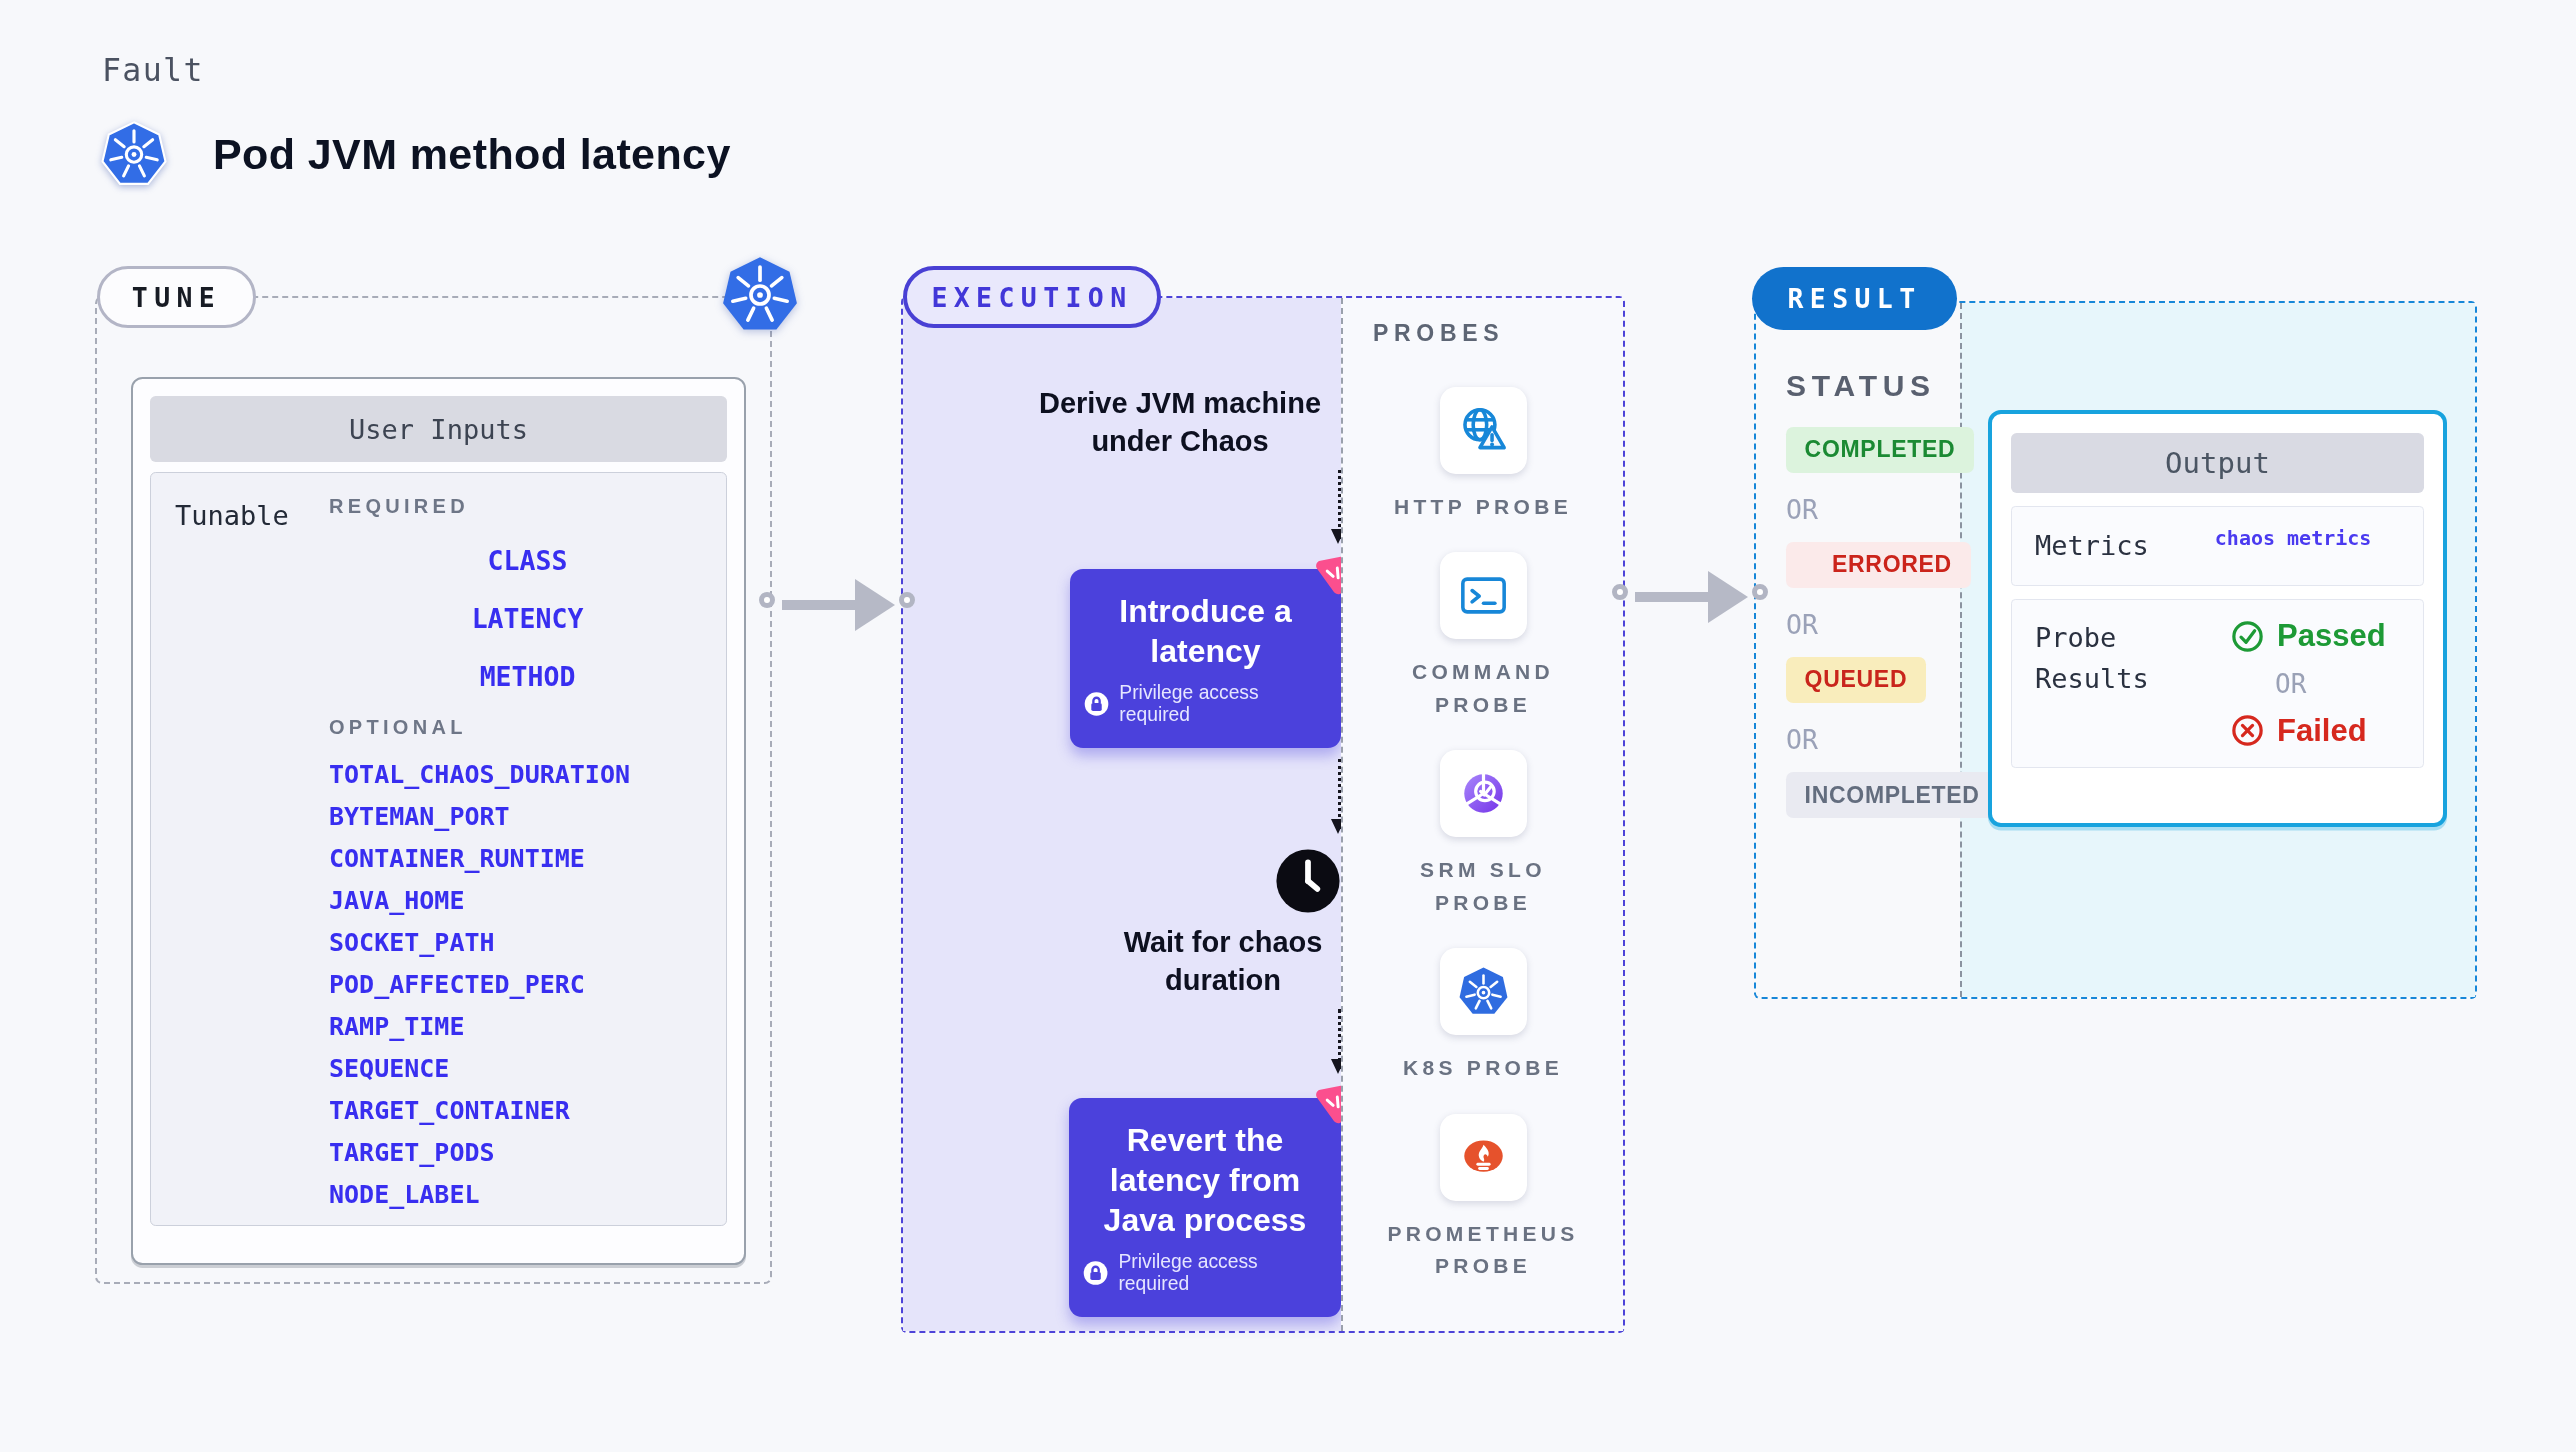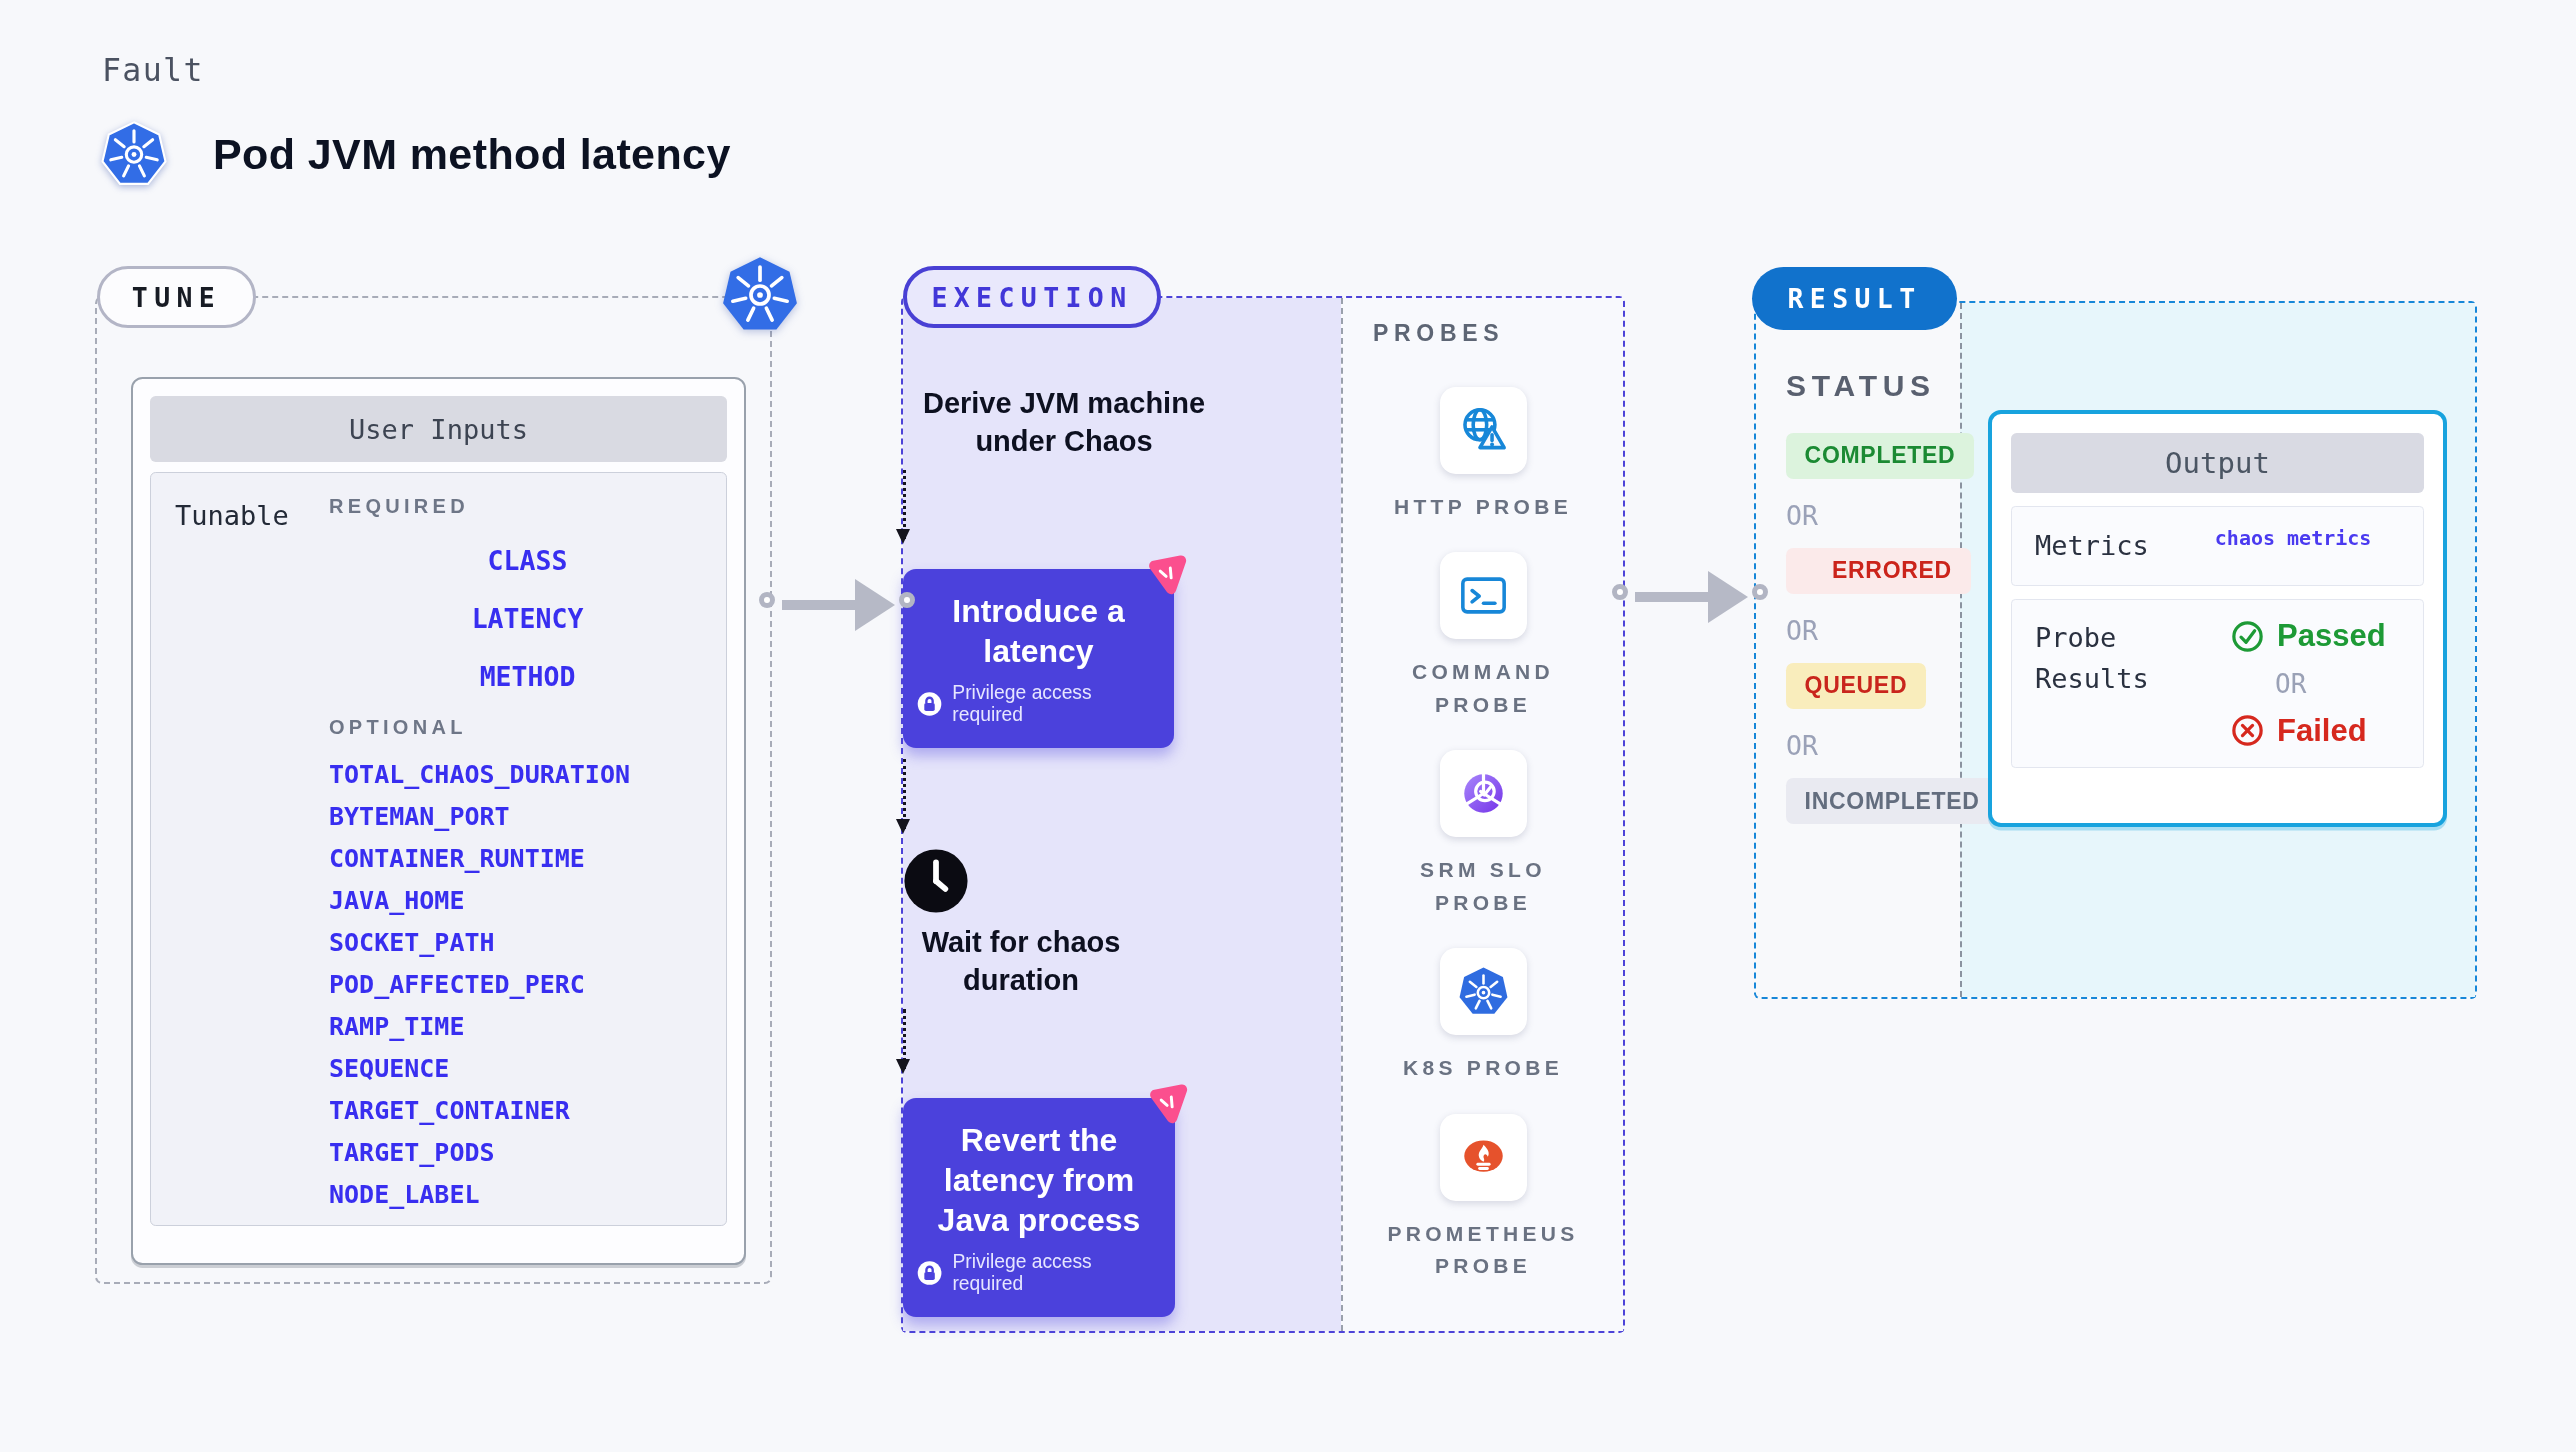--- a/index.html
+++ b/index.html
@@ -36,21 +36,21 @@
 
   
   .harrow { position:absolute; height:0; z-index:7; }
   .harrow .shaft { position:absolute; left:10px; right:44px; top:-5px; height:10px; background:#b6b9c6; }
   .harrow .head  { position:absolute; right:7.2px; top:-26.5px; width:0; height:0; border-left:40px solid #b6b9c6; border-top:26.5px solid transparent; border-bottom:26.5px solid transparent; }
   .harrow .dot { position:absolute; width:15.8px; height:15.8px; background:#fff; border:5px solid #b2b5c3; border-radius:50%; top:-13px; }
   .harrow .dot.l { left:-13px; } .harrow .dot.r { right:-13px; }
 
   
   .exec-box { position:absolute; left:901px; top:296px; width:724px; height:1037px; border:2.9px dashed #4d43d8; border-radius:5.7px; }
-  .exec-flow { position:absolute; left:0; top:0; bottom:0; width:438px; background:#e5e4fa; display:flex; flex-direction:column; align-items:flex-start; }
+  .exec-flow { position:absolute; left:0; top:0; bottom:0; width:438px; background:#e5e4fa; display:flex; flex-direction:column; align-items:flex-end; }
   .probes-panel { position:absolute; left:438px; right:0; top:0; bottom:0; background:#f8f9fd; border-left:2.1px dashed #9aa0ac; }
   .probes-label { margin:21.5px 0 0 30px; font-size:23px; font-weight:700; letter-spacing:5.7px; color:#5d6574; }
   .probes-list { display:flex; flex-direction:column; align-items:center; margin-top:40px; }
   .probe-item { display:flex; flex-direction:column; align-items:center; margin-bottom:29px; }
   .probe-card { width:87px; height:87px; background:#ffffff; border-radius:15.8px; box-shadow:0 2.1px 7.2px rgba(70,80,110,.18); display:flex; align-items:center; justify-content:center; }
   .probe-name { margin-top:17px; width:215px; text-align:center; font-size:21px; font-weight:600; letter-spacing:4.3px; color:#6a7282; line-height:1.55; }
 
   .flow-text { width:322px; text-align:center; font-size:29px; font-weight:700; color:#0d1020; line-height:1.3; }
   .dotarrow { position:relative; width:0; border-left:3.6px dotted #14141d; }
   .dotarrow::after { content:""; position:absolute; left:-10px; bottom:-4.3px; border-left:7.9px solid transparent; border-right:7.9px solid transparent; border-top:15.8px solid #14141d; }
@@ -60,21 +60,21 @@
   .privilege span { color:#e6e6ff; font-size:19.3px; font-weight:500; }
   .pink-badge { position:absolute; top:-23px; right:-18.6px; width:56px; height:56px; }
   .clock-wrap { width:66px; height:66px; }
 
   
   .result-box { position:absolute; left:1754px; top:301px; width:723px; height:698px; border:2.9px dashed #1787d8; border-radius:5.7px; background:#f8f9fb; }
   .result-cyan { position:absolute; left:204px; right:0; top:0; bottom:0; background:#e7f6fb; border-left:2.1px dashed #8a93a0; }
   .status-col { position:absolute; left:0; top:0; bottom:0; width:204px; padding:66px 0 0 30px; }
   .status-label { font-size:30px; font-weight:700; letter-spacing:5.7px; color:#59606f; }
   .badge { display:inline-block; padding:9.3px 18.6px; border-radius:7.2px; font-size:23px; font-weight:800; letter-spacing:0.7px; }
-  .badge.completed { background:#dcf3dd; color:#1b8a33; margin-top:30px; }
+  .badge.completed { background:#dcf3dd; color:#1b8a33; margin-top:24px; }
   .badge.errored { background:#fbeaea; color:#cb241b; margin-top:17px;padding-left:46px; }
   .badge.queued { background:#f9edbc; color:#c9251c; margin-top:17px; }
   .badge.incompleted { background:#e9eaf1; color:#636d7e; margin-top:17px; }
   .or-sep { font-family:"DejaVu Sans Mono",monospace; font-size:26.5px; color:#9ba2b8; margin-top:21.5px; }
 
   .output-card { position:absolute; left:1988px; top:410px; width:459px; height:417px; background:#ffffff; border:4.3px solid #18a3de; border-radius:13px; box-shadow:0 3.6px 0 rgba(24,163,222,.3); padding:19px; z-index:5; }
   .output-header { height:60px; background:#d9dae3; border-radius:5.7px; display:flex; align-items:center; justify-content:center;
                    font-family:"DejaVu Sans Mono",monospace; font-size:29px; color:#4b5563; }
   .out-row { margin-top:13px; background:#fafbfe; border:1.4px solid #e3e6ef; border-radius:4.3px; display:flex; padding:18.6px 23px; }
   .out-label { font-family:"DejaVu Sans Mono",monospace; font-size:27px; color:#2a3140; line-height:1.5; }

